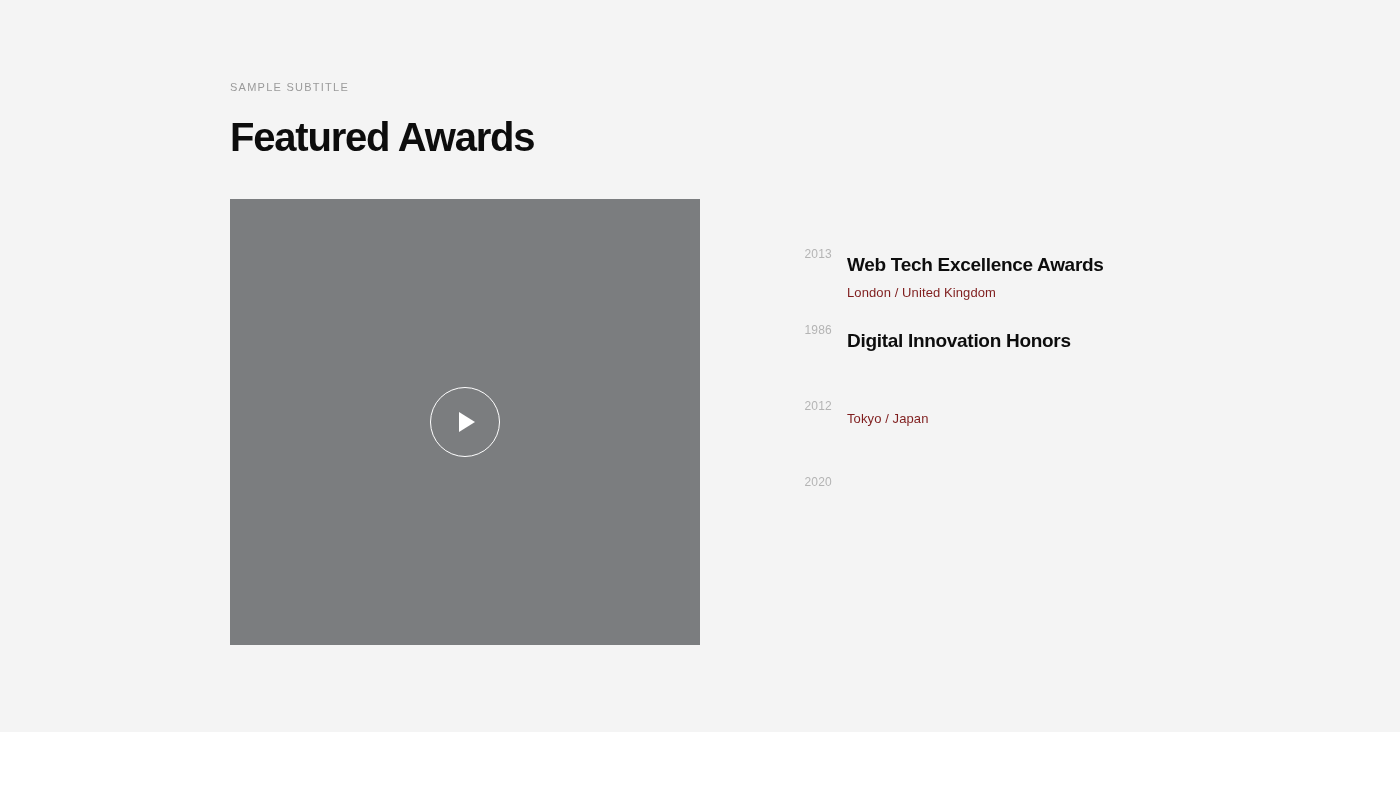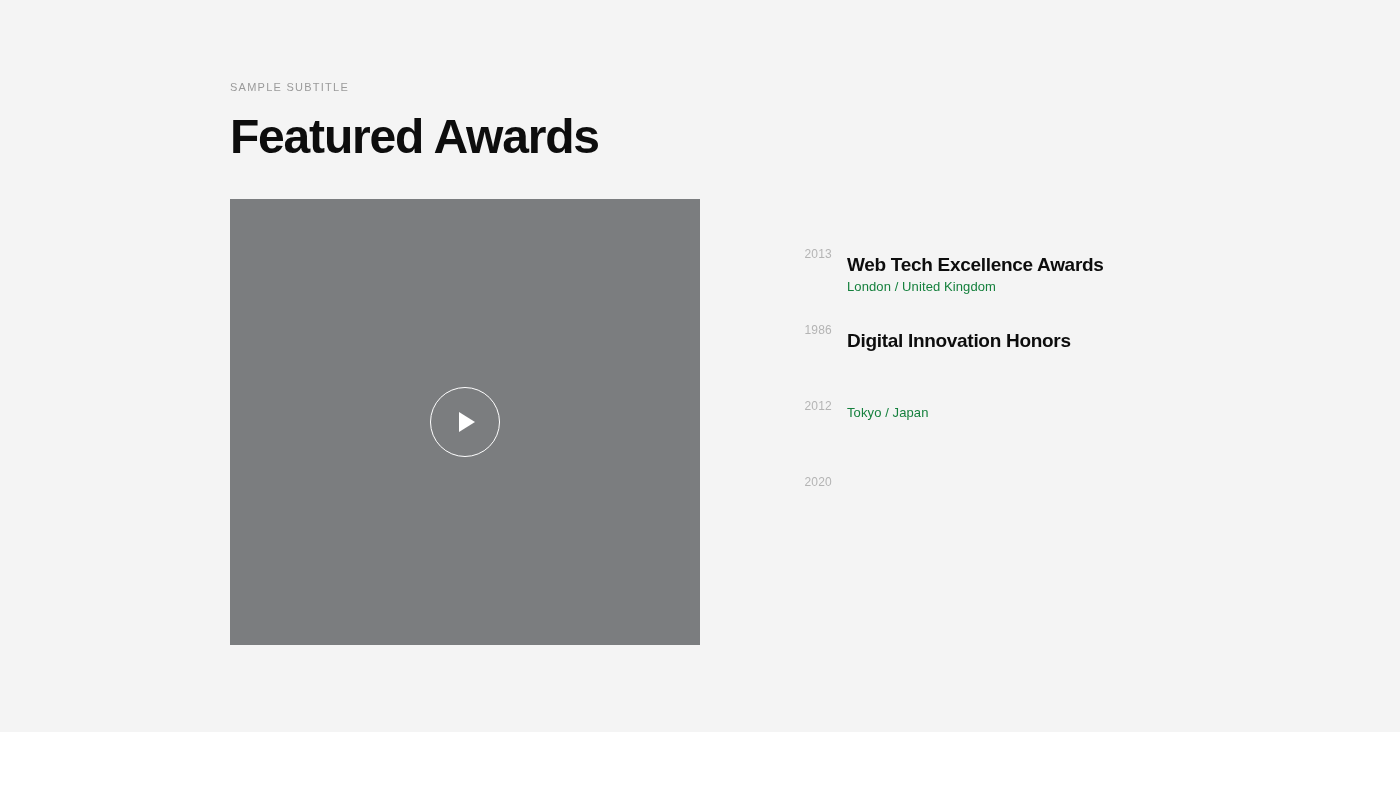--- a/index.html
+++ b/index.html
@@ -44,21 +44,21 @@
     font-weight: 500;
     letter-spacing: 1.25px;
     color: #9a9a9a;
     text-transform: uppercase;
     line-height: 16px;
     white-space: nowrap;
   }
 
   .section-title {
     margin-top: 14px;
-    font-size: 48px;
+    font-size: 40px;
     font-weight: 800;
     letter-spacing: -1.2px;
     color: #0d0d0d;
     line-height: 56px;
     white-space: nowrap;
   }
 
   
   .content-row {
     position: absolute;
@@ -141,23 +141,24 @@
   .award-title {
     font-size: 19px;
     font-weight: 700;
     color: #0d0d0d;
     letter-spacing: -0.3px;
     line-height: 26px;
     white-space: nowrap;
   }
 
   .award-location {
+    margin-top: 6px;
     font-size: 13px;
     font-weight: 400;
-    color: #15803d;
+    color: #7f1d1d;
     letter-spacing: 0.1px;
     line-height: 18px;
     white-space: nowrap;
   }
 
   
   .bottom-strip {
     position: absolute;
     left: 0;
     top: 732px;

